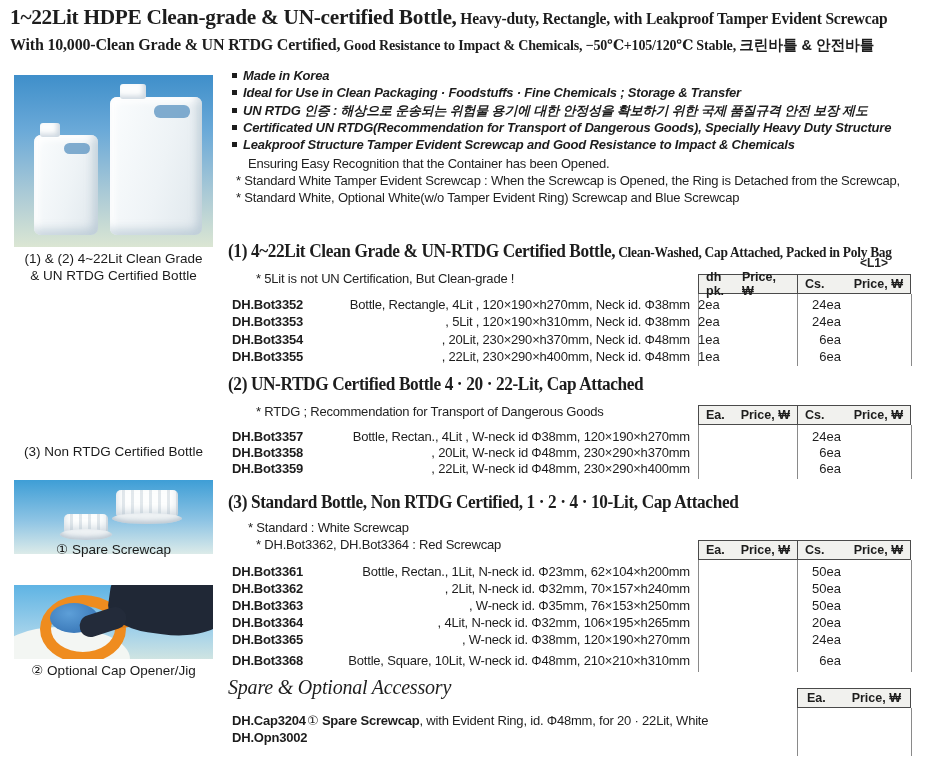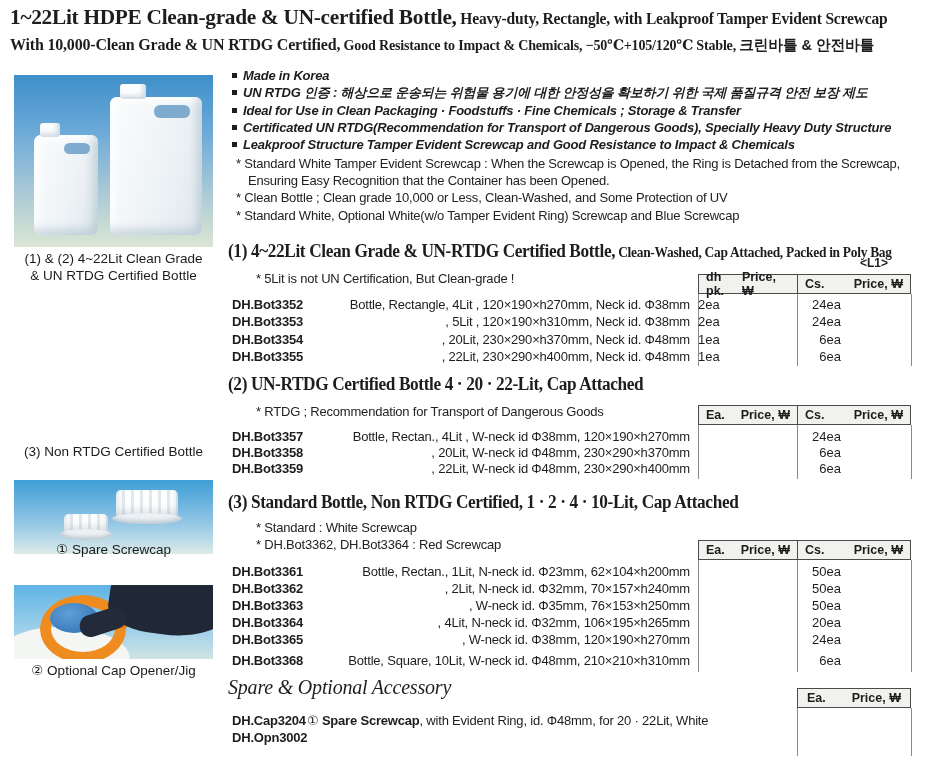--- a/index.html
+++ b/index.html
@@ -128,30 +128,29 @@
     <div class="opener-ring"></div>
     <div class="cap-blue"></div>
     <div class="opener-handle"></div>
     <div class="glove"></div>
     <div class="glove-thumb"></div>
   </div>
   <div class="caption" id="cap4">② Optional Cap Opener/Jig</div>
 
   <div class="abs bullets">
     <div class="row"><span class="sq"></span><span>Made in Korea</span></div>
+    <div class="row"><span class="sq"></span><span>Ideal for Use in Clean Packaging · Foodstuffs · Fine Chemicals ; Storage &amp; Transfer</span></div>
     <div class="row"><span class="sq"></span><span>UN RTDG 인증 : 해상으로 운송되는 위험물 용기에 대한 안정성을 확보하기 위한 국제 품질규격 안전 보장 제도</span></div>
-    <div class="row"><span class="sq"></span><span>Ideal for Use in Clean Packaging · Foodstuffs · Fine Chemicals ; Storage &amp; Transfer</span></div>
     <div class="row"><span class="sq"></span><span>Certificated UN RTDG(Recommendation for Transport of Dangerous Goods), Specially Heavy Duty Structure</span></div>
     <div class="row"><span class="sq"></span><span>Leakproof Structure Tamper Evident Screwcap and Good Resistance to Impact &amp; Chemicals</span></div>
   </div>
 
   <div class="abs notes">
+    <div class="nowrap cont">Ensuring Easy Recognition that the Container has been Opened.</div>
     <div class="nowrap">* Standard White Tamper Evident Screwcap : When the Screwcap is Opened, the Ring is Detached from the Screwcap,</div>
-    <div class="nowrap cont">Ensuring Easy Recognition that the Container has been Opened.</div>
-    <div class="nowrap">* Clean Bottle ; Clean grade 10,000 or Less, Clean-Washed, and Some Protection of UV</div>
     <div class="nowrap">* Standard White, Optional White(w/o Tamper Evident Ring) Screwcap and Blue Screwcap</div>
   </div>
 
   <div class="abs sec-head" style="left:228px;top:241px;">
     <span class="hm">(1) 4~22Lit Clean Grade &amp; UN-RTDG Certified Bottle,</span><span class="hs"> Clean-Washed, Cap Attached, Packed in Poly Bag</span>
   </div>
   <div class="abs page-ref" style="left:860px;top:256px;">&lt;L1&gt;</div>
   <div class="abs sec-note" style="left:256px;top:271px;">* 5Lit is not UN Certification, But Clean-grade !</div>
 
   <div class="thead" style="top:274px;">
@@ -231,21 +230,21 @@
         <span class="cat">DH.Bot3359</span>
         <span class="desc">, 22Lit, W-neck id Φ48mm, 230×290×h400mm</span>
         <span class="pk"></span>
         <span class="cs">6ea</span>
       </div>
   </div>
 
   <div class="abs sec-head" style="left:228px;top:492px;">
     <span class="hm">(3) Standard Bottle, Non RTDG Certified, 1 · 2 · 4 · 10-Lit, Cap Attached</span>
   </div>
-  <div class="abs sec-note" style="left:256px;top:520px;text-align:center;">* Standard : White Screwcap</div>
+  <div class="abs sec-note" style="left:248px;top:520px;text-align:center;">* Standard : White Screwcap</div>
   <div class="abs sec-note" style="left:256px;top:537px;">* DH.Bot3362, DH.Bot3364 : Red Screwcap</div>
 
   <div class="thead" style="top:540px;">
     <div class="c1">
         <span>Ea.</span>
         <span>Price, ₩</span>
       </div>
     <div class="c2">
         <span>Cs.</span>
         <span>Price, ₩</span>

